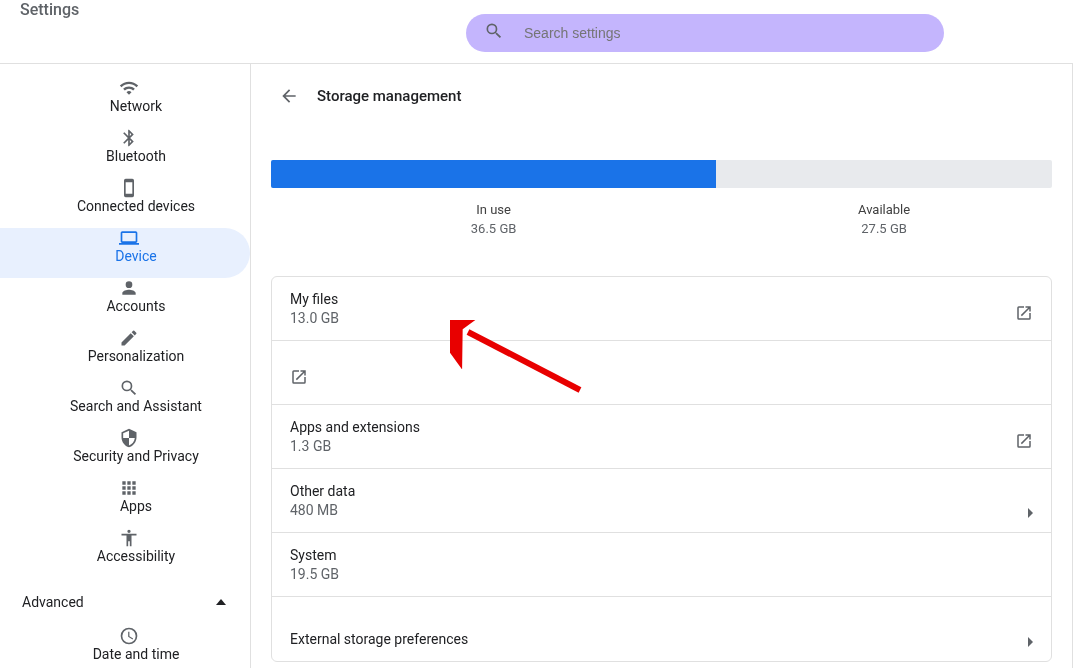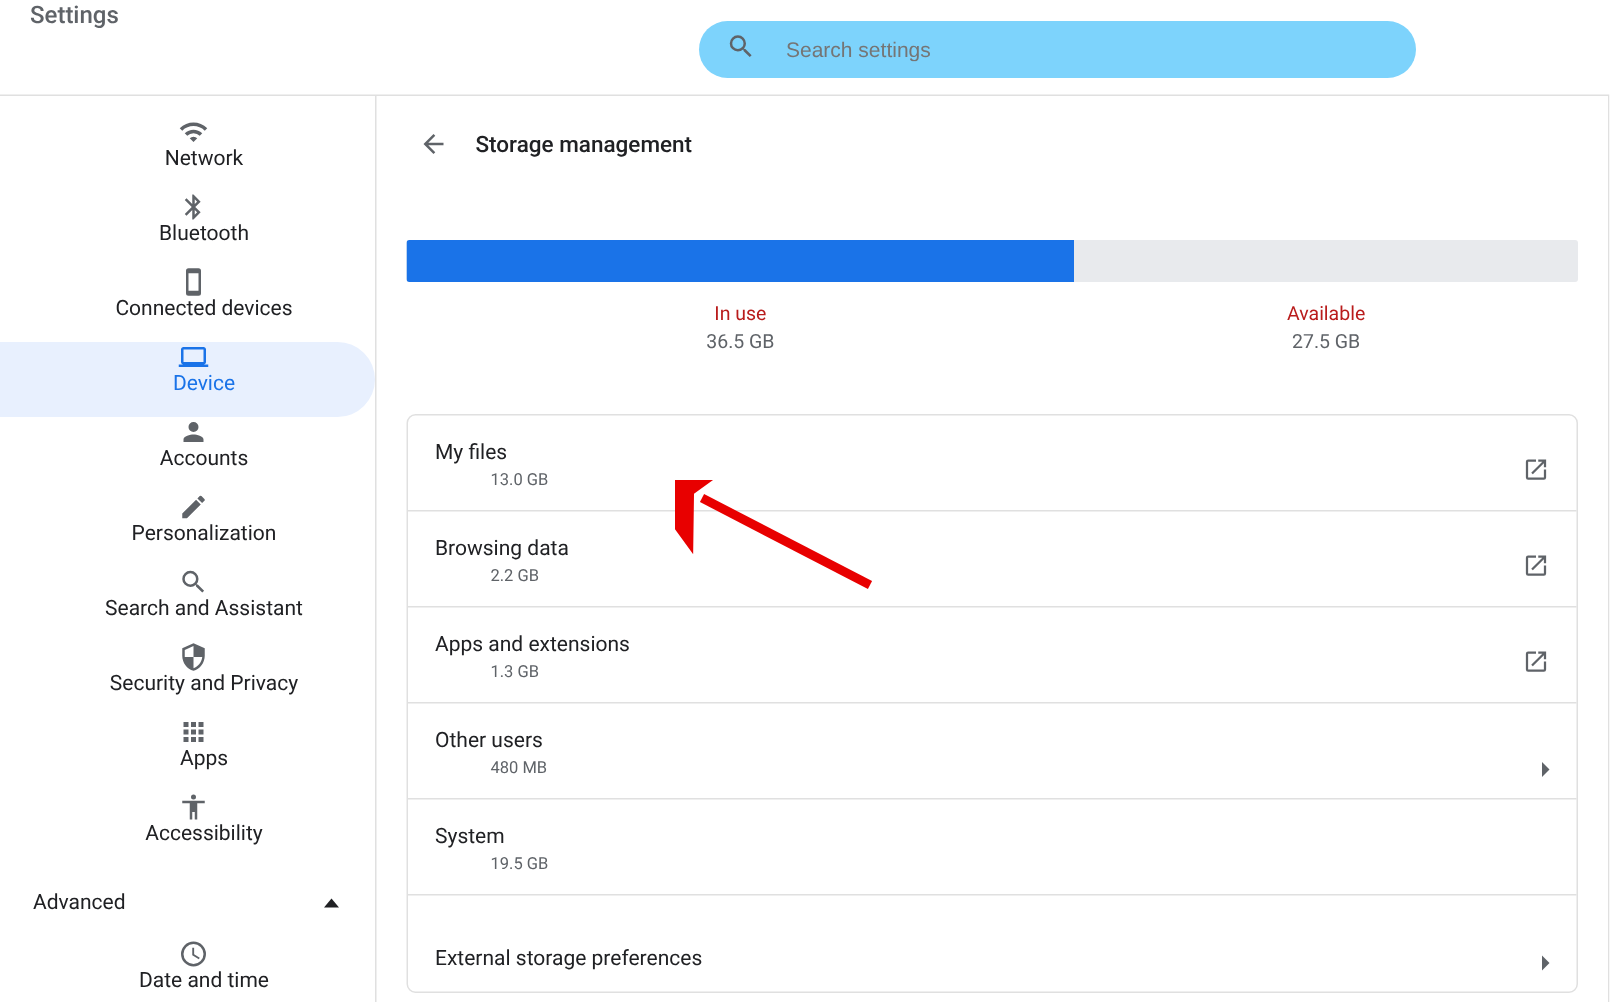--- a/index.html
+++ b/index.html
@@ -1,47 +1,47 @@
 <!DOCTYPE html>
 <html><head>
 <meta charset="utf-8">
 <style>
   * { box-sizing: border-box; margin: 0; padding: 0; }
   body { font-family: Roboto, "Segoe UI", Arial, sans-serif; background: #fff; color: #202124; width: 1073px; height: 668px; overflow: hidden; }
   .topbar { height: 64px; display: flex; align-items: flex-start; padding: 0 20px; border-bottom: 1px solid #e0e0e0; }
   .title { font-size: 16px; color: #5f6368; font-weight: 500; }
   .searchwrap { margin-left: auto; margin-right: auto; position: absolute; left: 466px; top: 14px; }
-  .searchbox { width: 478px; height: 38px; background: #7dd3fc; border-radius: 22px; display: flex; align-items: center; padding: 0 18px; }
+  .searchbox { width: 478px; height: 38px; background: #c4b5fd; border-radius: 22px; display: flex; align-items: center; padding: 0 18px; }
   .searchbox input { border: none; background: transparent; outline: none; font-size: 14px; color: #5f6368; flex: 1; margin-left: 20px; }
   .content { display: flex; height: calc(668px - 64px); }
   .sidebar { width: 250px; padding-top: 14px; }
   .side-item { height: 50px; display: flex; align-items: center; padding-left: 22px; font-size: 14px; color: #202124; cursor: pointer; border-top-right-radius: 25px; border-bottom-right-radius: 25px; flex-direction: column; }
   .side-item.active { background: #e8f0fe; color: #1a73e8; }
   .side-item.active .icon svg { fill: #1a73e8; }
   .side-item .icon { width: 34px; display: flex; align-items: center; }
   .side-item .icon svg { width: 20px; height: 20px; fill: #5f6368; }
   .advanced { display: flex; align-items: center; justify-content: space-between; padding: 0 24px 0 22px; height: 48px; font-size: 14px; color: #202124; cursor: pointer; }
   .main { flex: 1; border-left: 1px solid #e0e0e0; border-right: 1px solid #e0e0e0; overflow-y: auto; }
   .main-inner { padding: 0 20px 0 20px; }
   .page-header { display: flex; align-items: center; height: 56px; margin-top: 4px; text-align: center; }
   .page-header .back { width: 36px; display: flex; align-items: center; justify-content: center; cursor: pointer; }
   .page-header h2 { font-size: 15px; font-weight: 500; color: #202124; margin-left: 10px; }
   .storage-block { margin: 36px 0 40px 0; }
   .bar { height: 28px; background: #e8eaed; border-radius: 2px; overflow: hidden; display: flex; }
   .bar-fill { background: #1a73e8; height: 100%; }
   .bar-labels { display: flex; }
   .bar-label { flex: 1; text-align: center; padding-top: 14px; }
-  .bar-label .lbl { font-size: 13px; color: #b91c1c; }
+  .bar-label .lbl { font-size: 13px; color: #404040; }
   .bar-label .val { font-size: 13px; color: #5f6368; margin-top: 4px; }
   .list { border: 1px solid #e0e0e0; border-radius: 6px; margin-top: 0; }
   .row { display: flex; align-items: flex-end; padding: 14px 18px; border-bottom: 1px solid #e0e0e0; cursor: pointer; min-height: 64px; }
   .row:last-child { border-bottom: none; }
   .row .text { flex: 1; }
   .row .lbl { font-size: 14px; color: #202124; }
-  .row .val { font-size: 11px; color: #5f6368; margin-top: 3px; margin-left: 37px; }
+  .row .val { font-size: 14px; color: #5f6368; margin-top: 3px; }
   .row .action svg { width: 18px; height: 18px; fill: #5f6368; }
   .caret { width: 0; height: 0; border-left: 5px solid #5f6368; border-top: 5px solid transparent; border-bottom: 5px solid transparent; }
   .caret-up { width: 0; height: 0; border-bottom: 6px solid #202124; border-left: 5px solid transparent; border-right: 5px solid transparent; }
   .arrow-annot { position: absolute; pointer-events: none; }
 </style>
 </head>
 <body>
 
 <div class="topbar">
   <div class="title">Settings</div>
@@ -186,44 +186,40 @@
             <div class="lbl">My files</div>
             <div class="val">13.0 GB</div>
           </div>
           <div class="action">
             <svg viewBox="0 0 24 24">
                 <path d="M19 19H5V5h7V3H5a2 2 0 00-2 2v14a2 2 0 002 2h14a2 2 0 002-2v-7h-2v7zM14 3v2h3.59l-9.83 9.83 1.41 1.41L19 6.41V10h2V3h-7z"></path>
               </svg>
           </div>
         </div>
         <div class="row">
-          <div class="text">
-            <div class="lbl">Browsing data</div>
-            <div class="val">2.2 GB</div>
-          </div>
           <div class="action">
             <svg viewBox="0 0 24 24">
                 <path d="M19 19H5V5h7V3H5a2 2 0 00-2 2v14a2 2 0 002 2h14a2 2 0 002-2v-7h-2v7zM14 3v2h3.59l-9.83 9.83 1.41 1.41L19 6.41V10h2V3h-7z"></path>
               </svg>
           </div>
         </div>
         <div class="row">
           <div class="text">
             <div class="lbl">Apps and extensions</div>
             <div class="val">1.3 GB</div>
           </div>
           <div class="action">
             <svg viewBox="0 0 24 24">
                 <path d="M19 19H5V5h7V3H5a2 2 0 00-2 2v14a2 2 0 002 2h14a2 2 0 002-2v-7h-2v7zM14 3v2h3.59l-9.83 9.83 1.41 1.41L19 6.41V10h2V3h-7z"></path>
               </svg>
           </div>
         </div>
         <div class="row">
           <div class="text">
-            <div class="lbl">Other users</div>
+            <div class="lbl">Other data</div>
             <div class="val">480 MB</div>
           </div>
           <div class="action">
             <div class="caret"></div>
           </div>
         </div>
         <div class="row" style="cursor:default">
           <div class="text">
             <div class="lbl">System</div>
             <div class="val">19.5 GB</div>

